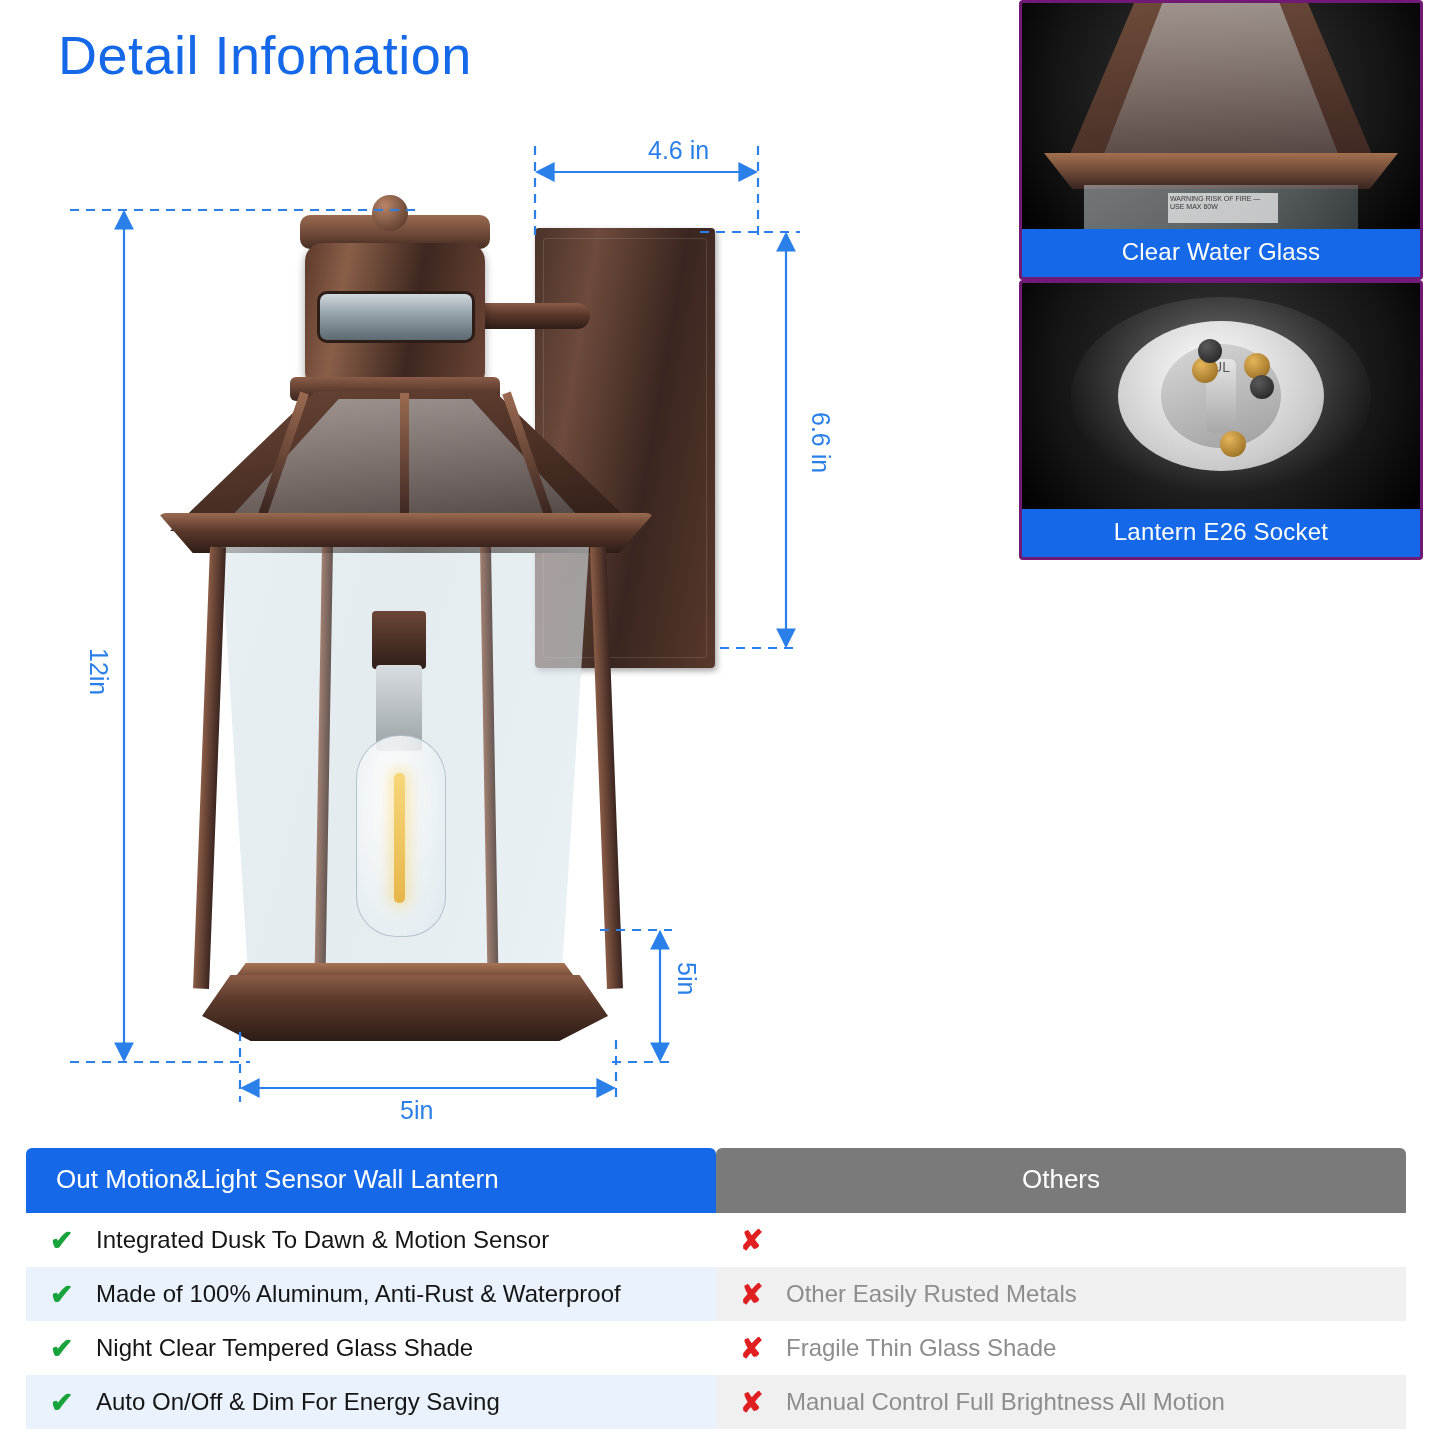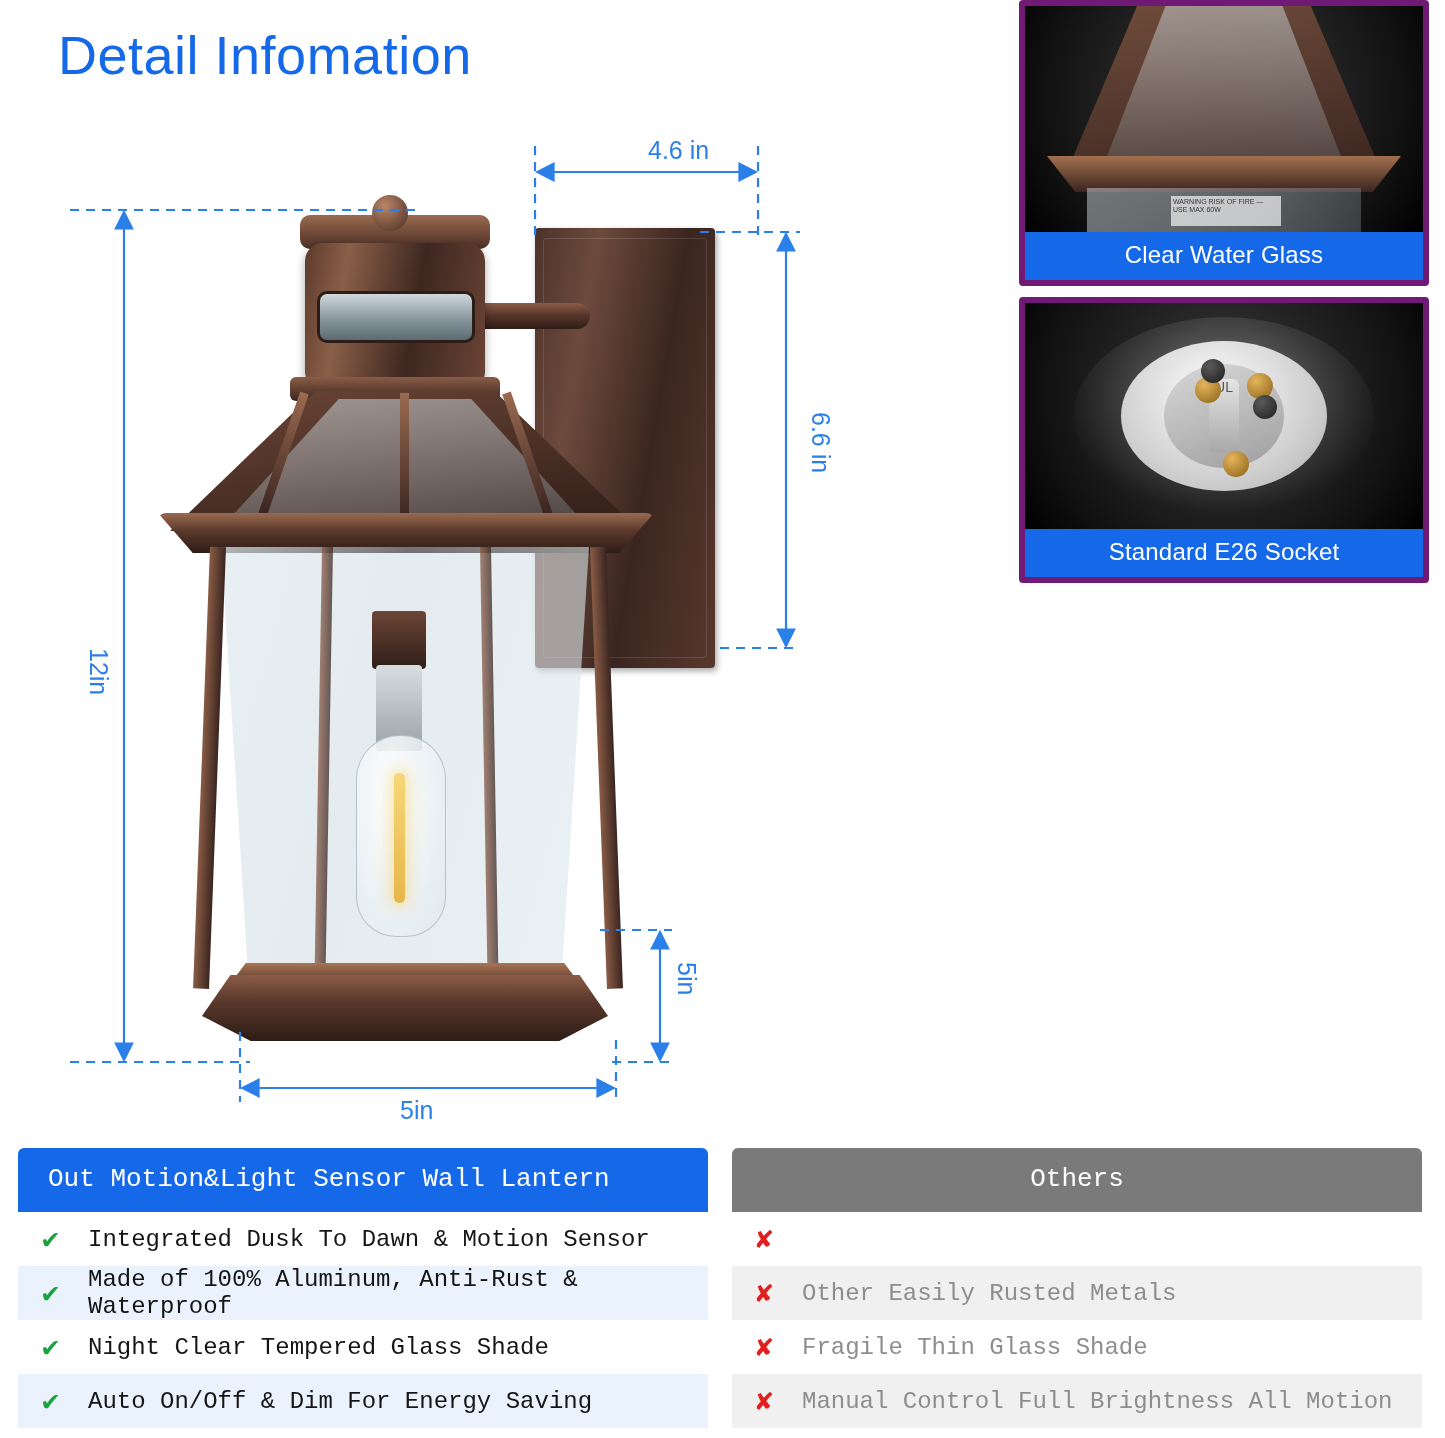--- a/index.html
+++ b/index.html
@@ -238,25 +238,25 @@
   
   #features {
     position: absolute;
     right: 18px;
     top: 0;
     width: 408px;
   }
   .feature-card {
     position: relative;
     width: 398px;
-    border: 6px solid #701a75;
+    border: 3px solid #701a75;
     border-radius: 4px;
     overflow: hidden;
     background: #000;
-    margin-bottom: 11px;
+    margin-bottom: 0;
   }
   .feature-photo {
     height: 226px;
     position: relative;
     background: radial-gradient(circle at 50% 40%, #3a3a3a 0%, #141414 70%, #000 100%);
     overflow: hidden;
   }
   .feature-caption {
     background: #1569e8;
     color: #fff;
@@ -380,26 +380,25 @@
     background: radial-gradient(circle at 35% 30%, #e5b55a, #8a6118);
   }
   .p4-dark{
     position:absolute; width:24px; height:24px; border-radius:50%;
     background: radial-gradient(circle at 35% 30%, #5a5a5a, #1d1d1d);
   }
 
   
   #compare {
     position: absolute;
-    left: 18px;
+    left: 26px;
     top: 1148px;
     width: 1410px;
     display: flex;
-    gap: 24px;
-    font-family: Liberation Mono, monospace;
+    gap: 0;
   }
   .col { width: 690px; }
   .col-head {
     color: #fff;
     font-size: 26px;
     padding: 16px 0 18px 0;
     border-radius: 6px 6px 0 0;
   }
   .col-head.ours { background: #1569e8; padding-left: 30px; }
   .col-head.others { background: #7a7a7a; text-align: center; }
@@ -521,21 +520,21 @@
       <div class="p4-outer"></div>
       <div class="p4-inner"></div>
       <div class="p4-core"></div>
       <div class="p4-tab">UL</div>
       <div class="p4-brass" style="left:170px; top:74px;"></div>
       <div class="p4-brass" style="right:150px; top:70px;"></div>
       <div class="p4-brass" style="left:198px; bottom:52px;"></div>
       <div class="p4-dark" style="left:176px; top:56px;"></div>
       <div class="p4-dark" style="right:146px; top:92px;"></div>
     </div>
-    <div class="feature-caption">Standard E26 Socket</div>
+    <div class="feature-caption">Lantern E26 Socket</div>
   </div>
 </div>
 
 <div id="compare">
 
   <div class="col col-ours">
     <div class="col-head ours">Out Motion&amp;Light Sensor Wall Lantern</div>
 
     <div class="row">
       <span class="mark check">✔</span>

